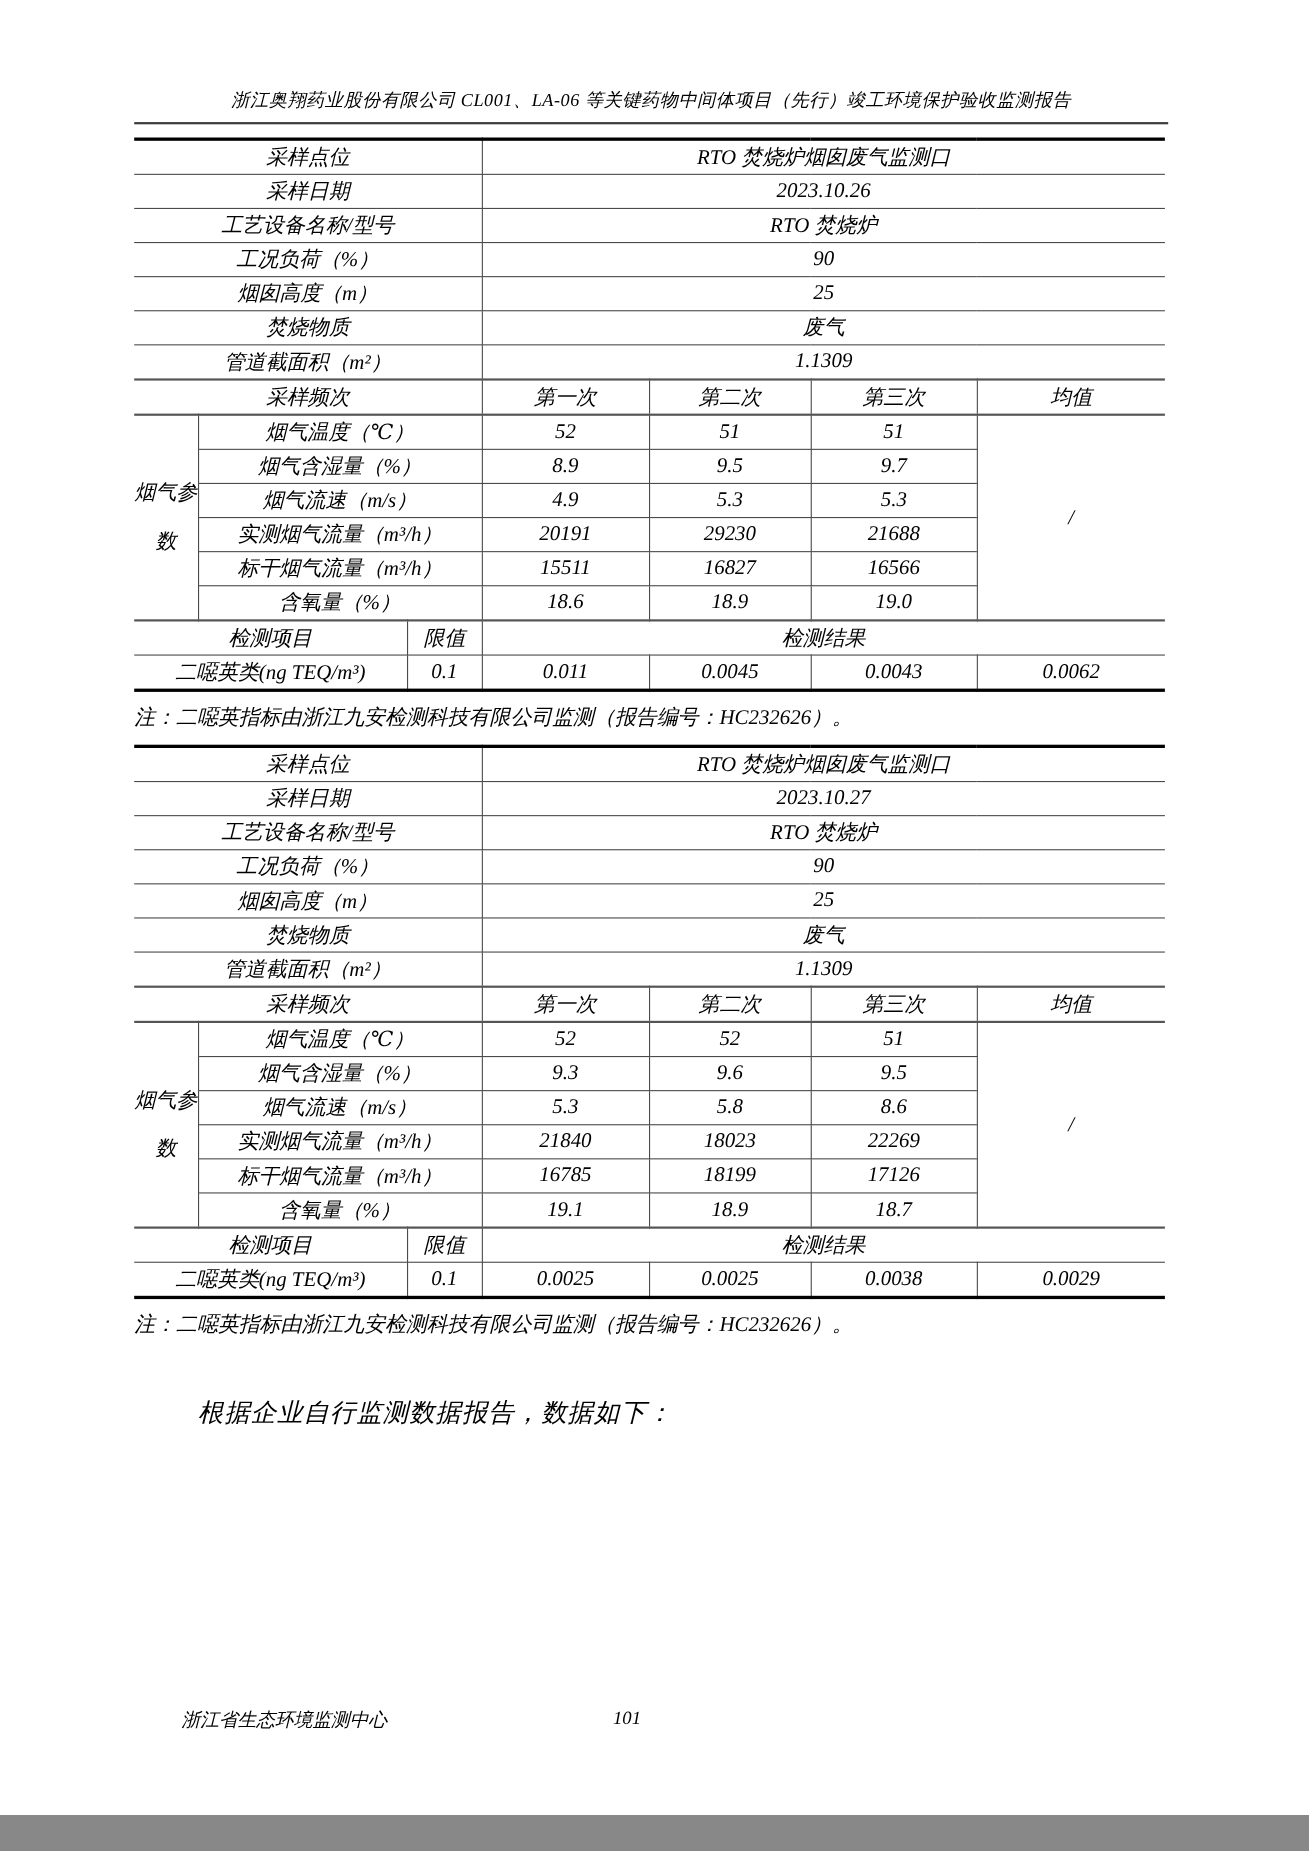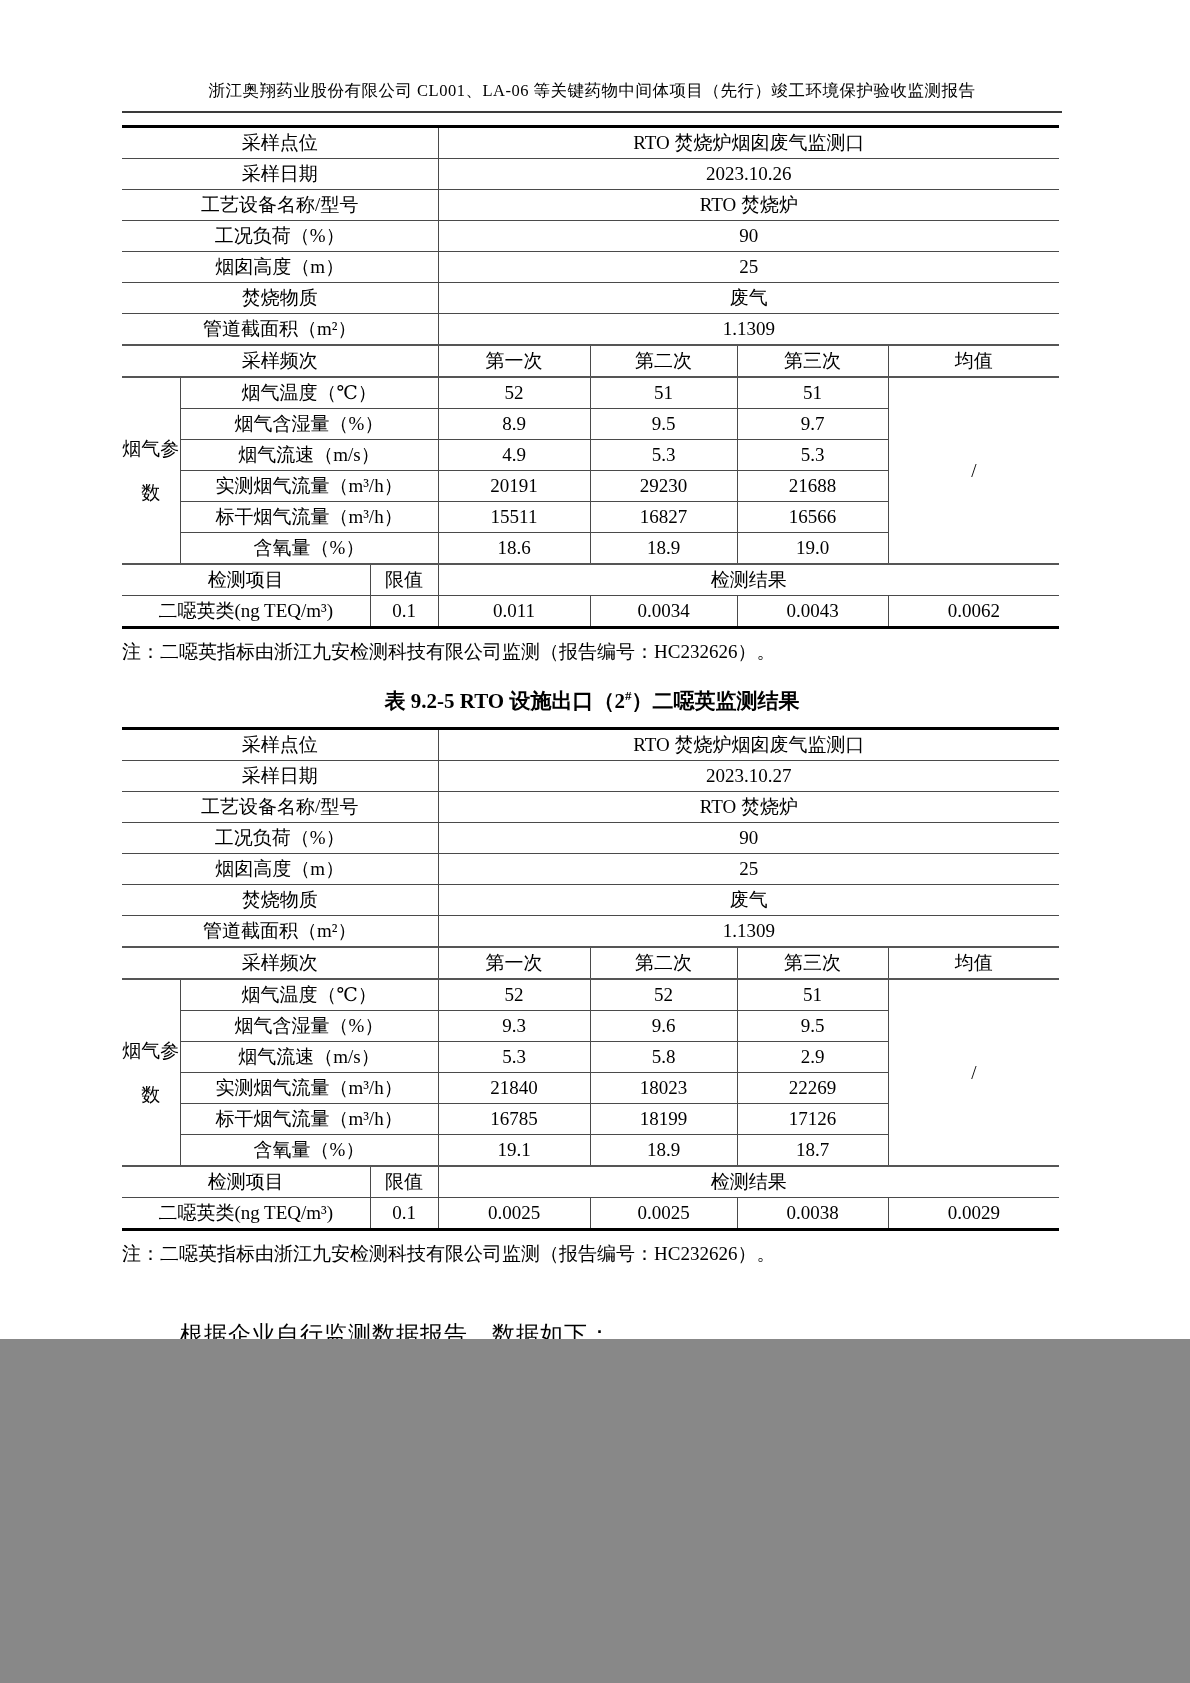--- a/index.html
+++ b/index.html
@@ -1,23 +1,24 @@
 <!DOCTYPE html>
 <html><head>
 <meta charset="utf-8">
 <style>
   html,body { margin:0; padding:0; background:#888; }
   .page {
     position: relative;
-    width: 1190px; height: 1339px;
+    width: 1190px; height: 1650px;
     margin: 0 auto;
     background: #fff;
     font-family: "Liberation Serif", "DejaVu Serif", serif;
     color: #000;
     overflow: hidden;
+    font-style: italic;
   }
   .content { position: absolute; left: 122px; top: 0; width: 940px; }
 
   .doc-header { margin-top: 80px; text-align: center; font-size: 16.5px; letter-spacing: 0.5px; white-space: nowrap; }
   .header-rule { margin-top: 9px; border: 0; border-top: 2.5px solid #3a3a3a; }
 
   .tbl-title { margin-top: 30px; text-align: center; font-size: 21px; font-weight: bold; }
   .tbl-title sup { font-size: 13px; }
 
   table.rpt {
@@ -150,31 +151,28 @@
           </tr>
           <tr>
             <td colspan="2">检测项目</td>
             <td>限值</td>
             <td colspan="4">检测结果</td>
           </tr>
           <tr>
             <td colspan="2">二噁英类(ng TEQ/m³)</td>
             <td>0.1</td>
             <td>0.011</td>
-            <td>0.0034</td>
+            <td>0.0045</td>
             <td>0.0043</td>
             <td>0.0062</td>
           </tr>
         </tbody>
     </table>
     <div class="note">注：二噁英指标由浙江九安检测科技有限公司监测（报告编号：HC232626）。</div>
 
-    <div class="tbl-title" style="margin-top:22px">
-      <span>表 9.2-5 RTO 设施出口（2</span><sup>#</sup><span>）二噁英监测结果</span>
-    </div>
     <table class="rpt">
       <colgroup>
         <col style="width:58px">
           <col style="width:190px">
           <col style="width:68px">
         <col style="width:152px">
           <col style="width:147px">
           <col style="width:151px">
           <col style="width:171px">
       </colgroup>
@@ -225,21 +223,21 @@
           <tr>
             <td colspan="2">烟气含湿量（%）</td>
             <td>9.3</td>
             <td>9.6</td>
             <td>9.5</td>
           </tr>
           <tr>
             <td colspan="2">烟气流速（m/s）</td>
             <td>5.3</td>
             <td>5.8</td>
-            <td>2.9</td>
+            <td>8.6</td>
           </tr>
           <tr>
             <td colspan="2">实测烟气流量（m³/h）</td>
             <td>21840</td>
             <td>18023</td>
             <td>22269</td>
           </tr>
           <tr>
             <td colspan="2">标干烟气流量（m³/h）</td>
             <td>16785</td>

